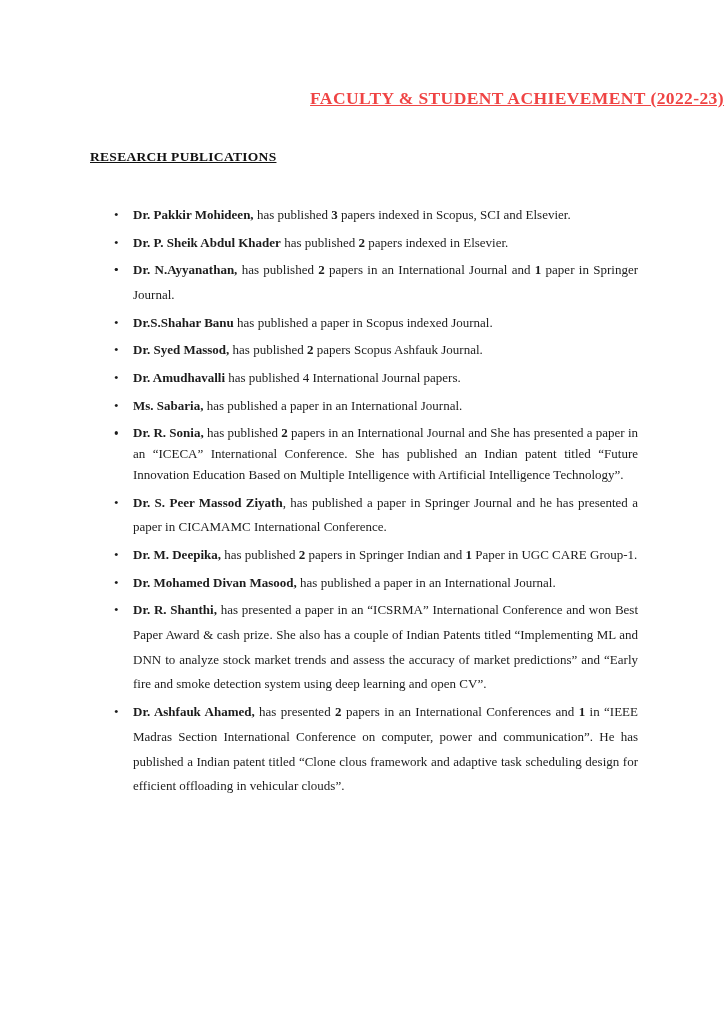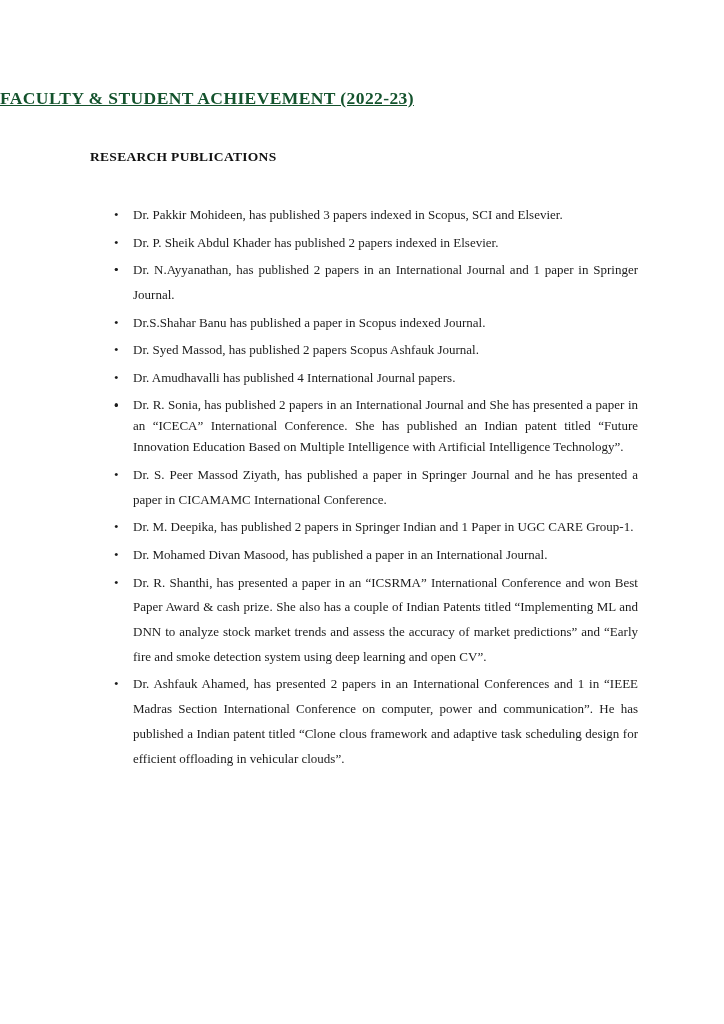--- a/index.html
+++ b/index.html
@@ -13,34 +13,35 @@
     height: 1024px;
     background: #ffffff;
     color: #1c1c1c;
     font-family: "Liberation Serif", serif;
     overflow: hidden;
     box-sizing: border-box;
   }
   .doc-title {
     margin: 0;
     padding-top: 88px;
-    text-align: left;
+    text-align: right;
     font-size: 17.5px;
     font-weight: bold;
     letter-spacing: 0.4px;
     text-decoration: underline;
-    color: #14532d;
+    color: #ef4444;
   }
   .section-heading {
     margin: 0;
     margin-top: 40px;
     margin-left: 90px;
     font-size: 13.5px;
     font-weight: bold;
     letter-spacing: 0.3px;
+    text-decoration: underline;
     color: #111111;
   }
   .pub-list {
     margin: 0;
     margin-top: 38px;
     margin-left: 90px;
     margin-right: 86px; 
   }
   .pub-item {
     position: relative;
@@ -56,40 +57,40 @@
     margin-bottom: 6px;
   }
   .pub-item .bullet {
     position: absolute;
     left: 24px;
     top: 0;
     font-size: 13px;
     color: #1c1c1c;
   }
   .pub-item .b {
-    font-weight: normal;
+    font-weight: bold;
   }
 </style>
 </head>
 <body>
 
 <div class="page">
   <h1 class="doc-title">FACULTY &amp; STUDENT ACHIEVEMENT (2022-23)</h1>
 
   <h2 class="section-heading">RESEARCH PUBLICATIONS</h2>
 
   <div class="pub-list" id="pub-list">
       <div class="pub-item"><span class="bullet">•</span><span><span class="b">Dr. Pakkir Mohideen,</span><span> has published </span><span class="b">3</span><span> papers indexed in Scopus, SCI and Elsevier.</span></span></div>
       <div class="pub-item"><span class="bullet">•</span><span><span class="b">Dr. P. Sheik Abdul Khader</span><span> has published </span><span class="b">2</span><span> papers indexed in Elsevier.</span></span></div>
       <div class="pub-item"><span class="bullet">•</span></div>
       <div class="pub-item"><span class="bullet">•</span><span><span class="b">Dr. N.Ayyanathan,</span><span> has published </span><span class="b">2</span><span> papers in an International Journal and </span><span class="b">1</span><span> paper in Springer Journal.</span></span></div>
       <div class="pub-item"><span class="bullet">•</span><span><span class="b">Dr.S.Shahar Banu</span><span> has published a paper in Scopus indexed Journal.</span></span></div>
       <div class="pub-item"><span class="bullet">•</span><span><span class="b">Dr. Syed Massod,</span><span> has published </span><span class="b">2</span><span> papers Scopus Ashfauk Journal.</span></span></div>
       <div class="pub-item"><span class="bullet">•</span><span><span class="b">Dr. Amudhavalli</span><span> has published 4 International Journal papers.</span></span></div>
-      <div class="pub-item"><span class="bullet">•</span></div>
+      <div class="pub-item"><span class="bullet">•</span><span><span class="b">Ms. Sabaria,</span><span> has published a paper in an International Journal.</span></span></div>
       <div class="pub-item"><span class="bullet">•</span></div>
       <div class="pub-item tight"><span class="bullet">•</span><span><span class="b">Dr. R. Sonia,</span><span> has published </span><span class="b">2</span><span> papers in an International Journal and She has presented a paper in an “ICECA” International Conference. She has published an Indian patent titled “Future Innovation Education Based on Multiple Intelligence with Artificial Intelligence Technology”.</span></span></div>
       <div class="pub-item"><span class="bullet">•</span><span><span class="b">Dr. S. Peer Massod Ziyath</span><span>, has published a paper in Springer Journal and he has presented a paper in CICAMAMC International Conference.</span></span></div>
       <div class="pub-item"><span class="bullet">•</span><span><span class="b">Dr. M. Deepika,</span><span> has published </span><span class="b">2</span><span> papers in Springer Indian and </span><span class="b">1</span><span> Paper in UGC CARE Group-1.</span></span></div>
       <div class="pub-item"><span class="bullet">•</span><span><span class="b">Dr. Mohamed Divan Masood,</span><span> has published a paper in an International Journal.</span></span></div>
       <div class="pub-item"><span class="bullet">•</span><span><span class="b">Dr. R. Shanthi,</span><span> has presented a paper in an “ICSRMA” International Conference and won Best Paper Award &amp; cash prize. She also has a couple of Indian Patents titled “Implementing ML and DNN to analyze stock market trends and assess the accuracy of market predictions” and “Early fire and smoke detection system using deep learning and open CV”.</span></span></div>
       <div class="pub-item"><span class="bullet">•</span><span><span class="b">Dr. Ashfauk Ahamed,</span><span> has presented </span><span class="b">2</span><span> papers in an International Conferences and </span><span class="b">1</span><span> in “IEEE Madras Section International Conference on computer, power and communication”. He has published a Indian patent titled “Clone clous framework and adaptive task scheduling design for efficient offloading in vehicular clouds”.</span></span></div>
     </div>
 </div>
 

